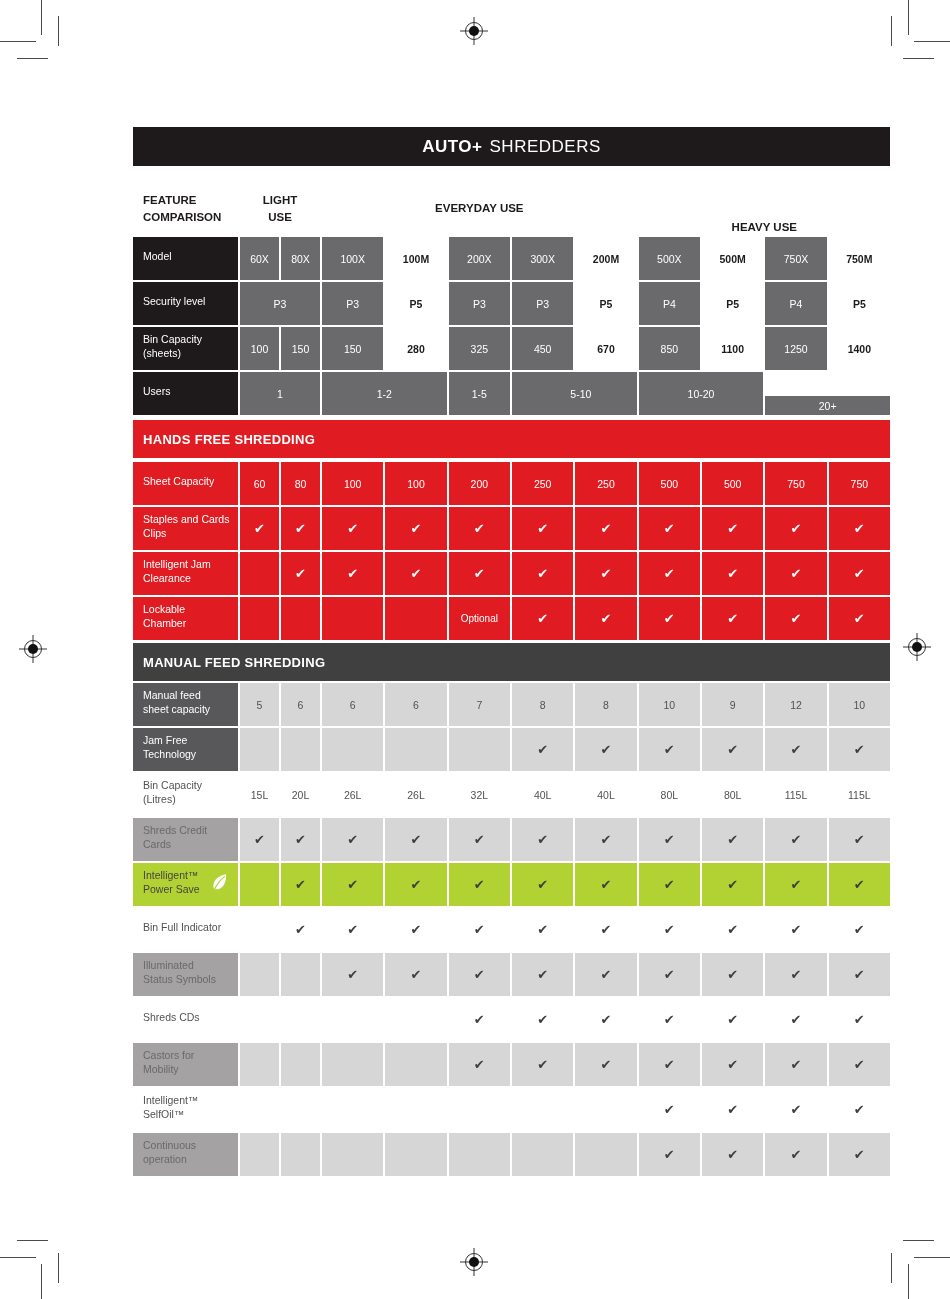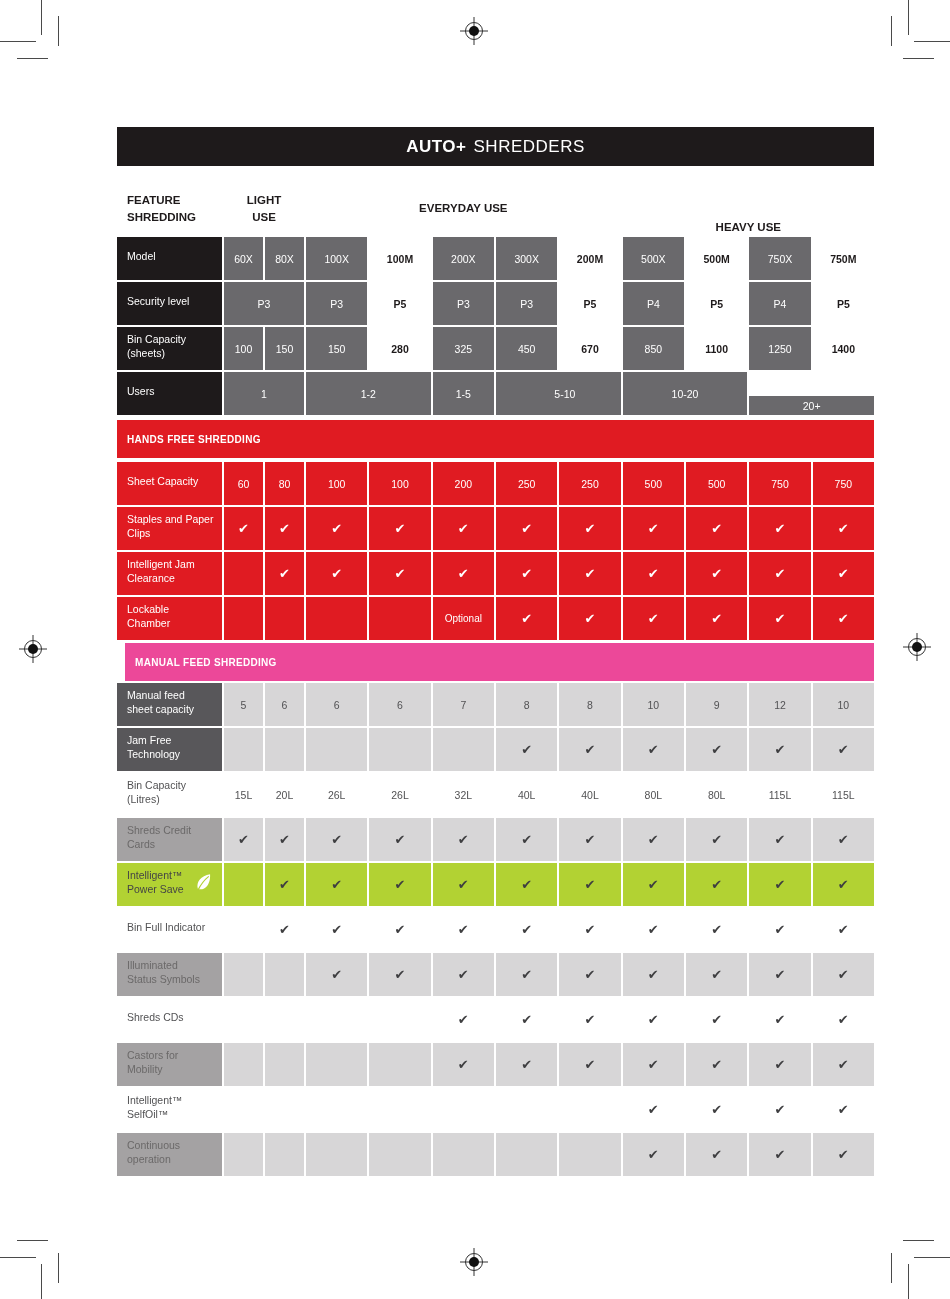--- a/index.html
+++ b/index.html
@@ -7,21 +7,21 @@
   body { font-family:"Liberation Sans", sans-serif; }
   .page { position:relative; width:950px; height:1299px; background:#fff; overflow:hidden; }
 
   
   .mark { position:absolute; background:#4a4a4a; }
   .mark.v { width:1px; }
   .mark.h { height:1px; }
   .regmark { position:absolute; width:28px; height:28px; }
 
   
-  .content { position:absolute; left:117px; top:127px; width:757px; }
+  .content { position:absolute; left:133px; top:127px; width:757px; }
 
   .titlebar { height:39px; background:#1e1a1b; color:#fff; display:flex; align-items:center; justify-content:center; font-size:17px; letter-spacing:.5px; }
   .titlebar .tb { font-weight:bold; }
   .titlebar .tr { font-weight:300; margin-left:7px; }
 
   .grid { display:grid; grid-template-columns:105px 39px 39px repeat(9, 1fr); column-gap:2px; }
 
   .headzone { height:71px; align-items:center; padding-top:14px; }
   .headzone > div { font-weight:bold; font-size:11.5px; color:#1e1a1b; line-height:1.4; white-space:pre-line; }
   .feature-h { padding-left:10px; }
@@ -49,23 +49,23 @@
   .cs-w  { color:#1e1a1b; font-weight:bold; }
   .cs-r  { background:#e01b22; color:#fff; }
   .cs-lg { background:#d7d6d7; color:#525254; }
   .cs-gr { background:#b2d233; color:#3e3e40; }
   .cs-p  { color:#525254; }
 
   .check { font-size:13px; line-height:1; }
   .cs-lg .check, .cs-gr .check, .cs-p .check { color:#3e3e40; }
   .cs-r .check { color:#fff; }
 
-  .band { height:38px; display:flex; align-items:center; padding-left:10px; color:#fff; font-weight:bold; font-size:10px; letter-spacing:.3px; }
+  .band { height:38px; display:flex; align-items:center; padding-left:10px; color:#fff; font-weight:bold; font-size:13px; letter-spacing:.3px; }
   .band-red  { background:#e01b22; margin:5px 0 4px 0; }
-  .band-dark { background:#ec4899; margin:3px 0 2px 8px; }
+  .band-dark { background:#404040; margin:3px 0 2px 0; }
 
   .leaf { width:21px; height:21px; flex:0 0 auto; margin-right:2px; }
 </style>
 </head>
 <body>
 
 <div class="page">
 
   <div class="mark v" style="left:41px;top:0;height:35px"></div>
   <div class="mark v" style="left:58px;top:16px;height:30px"></div>
@@ -114,21 +114,21 @@
 
   <div class="content">
 
     <div class="titlebar">
       <span class="tb">AUTO+</span>
       <span class="tr">SHREDDERS</span>
     </div>
 
     <div class="grid headzone">
       <div class="feature-h">FEATURE
-SHREDDING</div>
+COMPARISON</div>
       <div class="grp grp-light">LIGHT
 USE</div>
       <div class="grp grp-every">EVERYDAY USE</div>
       <div class="grp grp-heavy">HEAVY USE</div>
     </div>
 
     <div>
         <div class="trow">
           <div class="rlabel ls-dark">
             <span>Model</span>
@@ -202,21 +202,21 @@
           <div class="cell cs-r">200</div>
           <div class="cell cs-r">250</div>
           <div class="cell cs-r">250</div>
           <div class="cell cs-r">500</div>
           <div class="cell cs-r">500</div>
           <div class="cell cs-r">750</div>
           <div class="cell cs-r">750</div>
         </div>
         <div class="trow">
           <div class="rlabel ls-red">
-            <span>Staples and Paper
+            <span>Staples and Cards
 Clips</span>
           </div>
           <div class="cell cs-r">
             <span class="check">✔</span>
           </div>
           <div class="cell cs-r">
             <span class="check">✔</span>
           </div>
           <div class="cell cs-r">
             <span class="check">✔</span>

